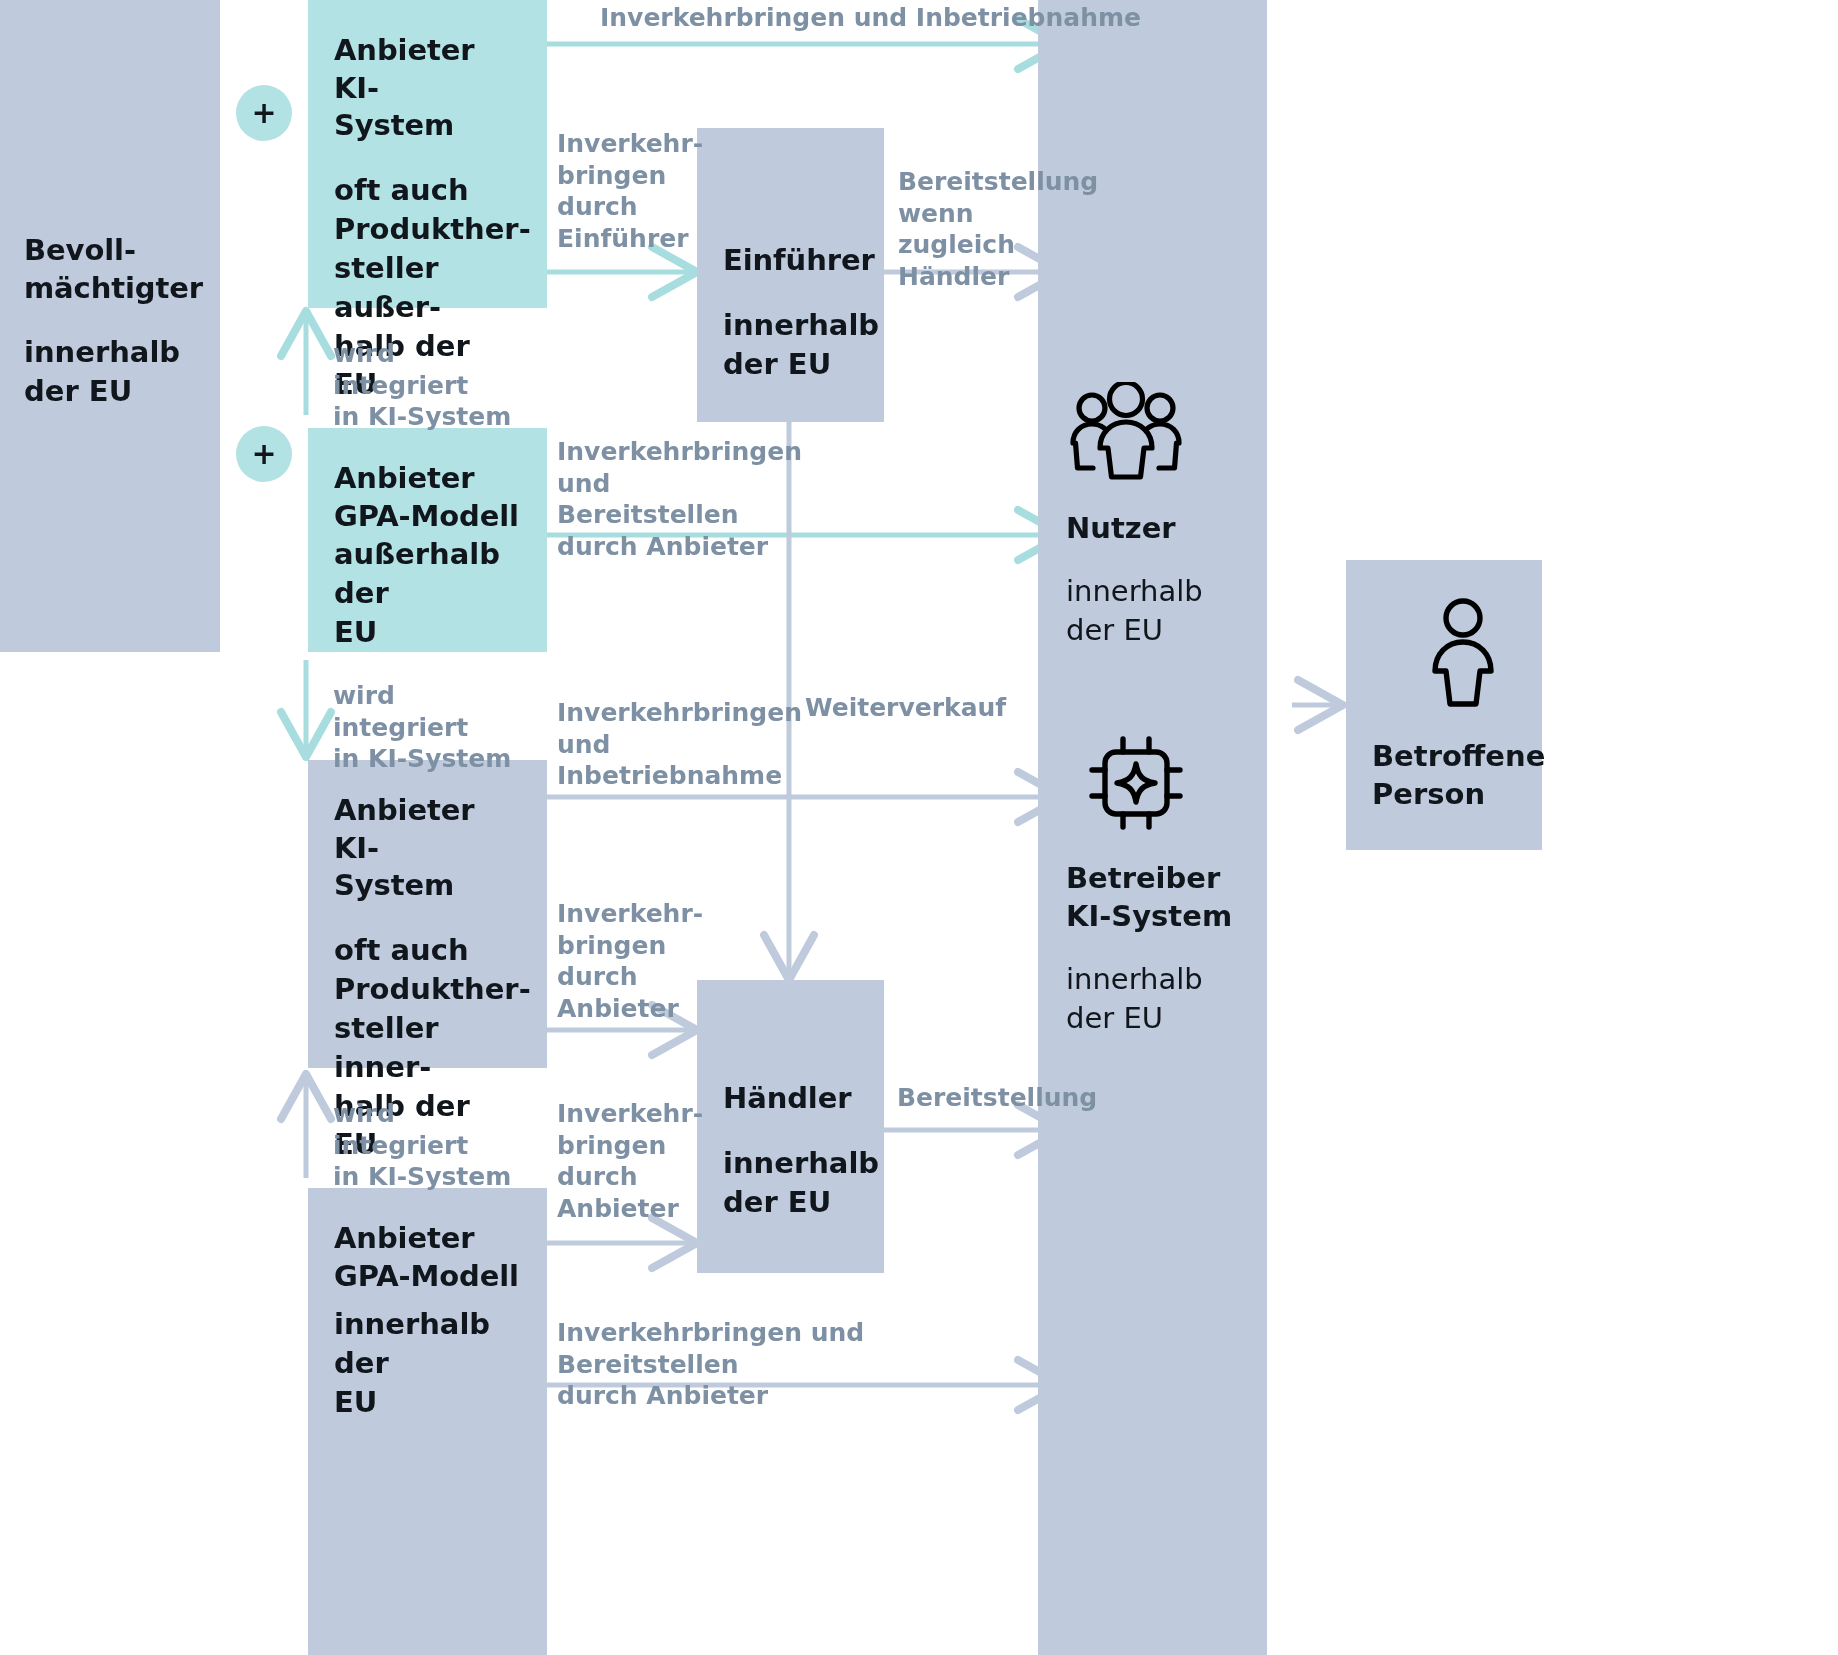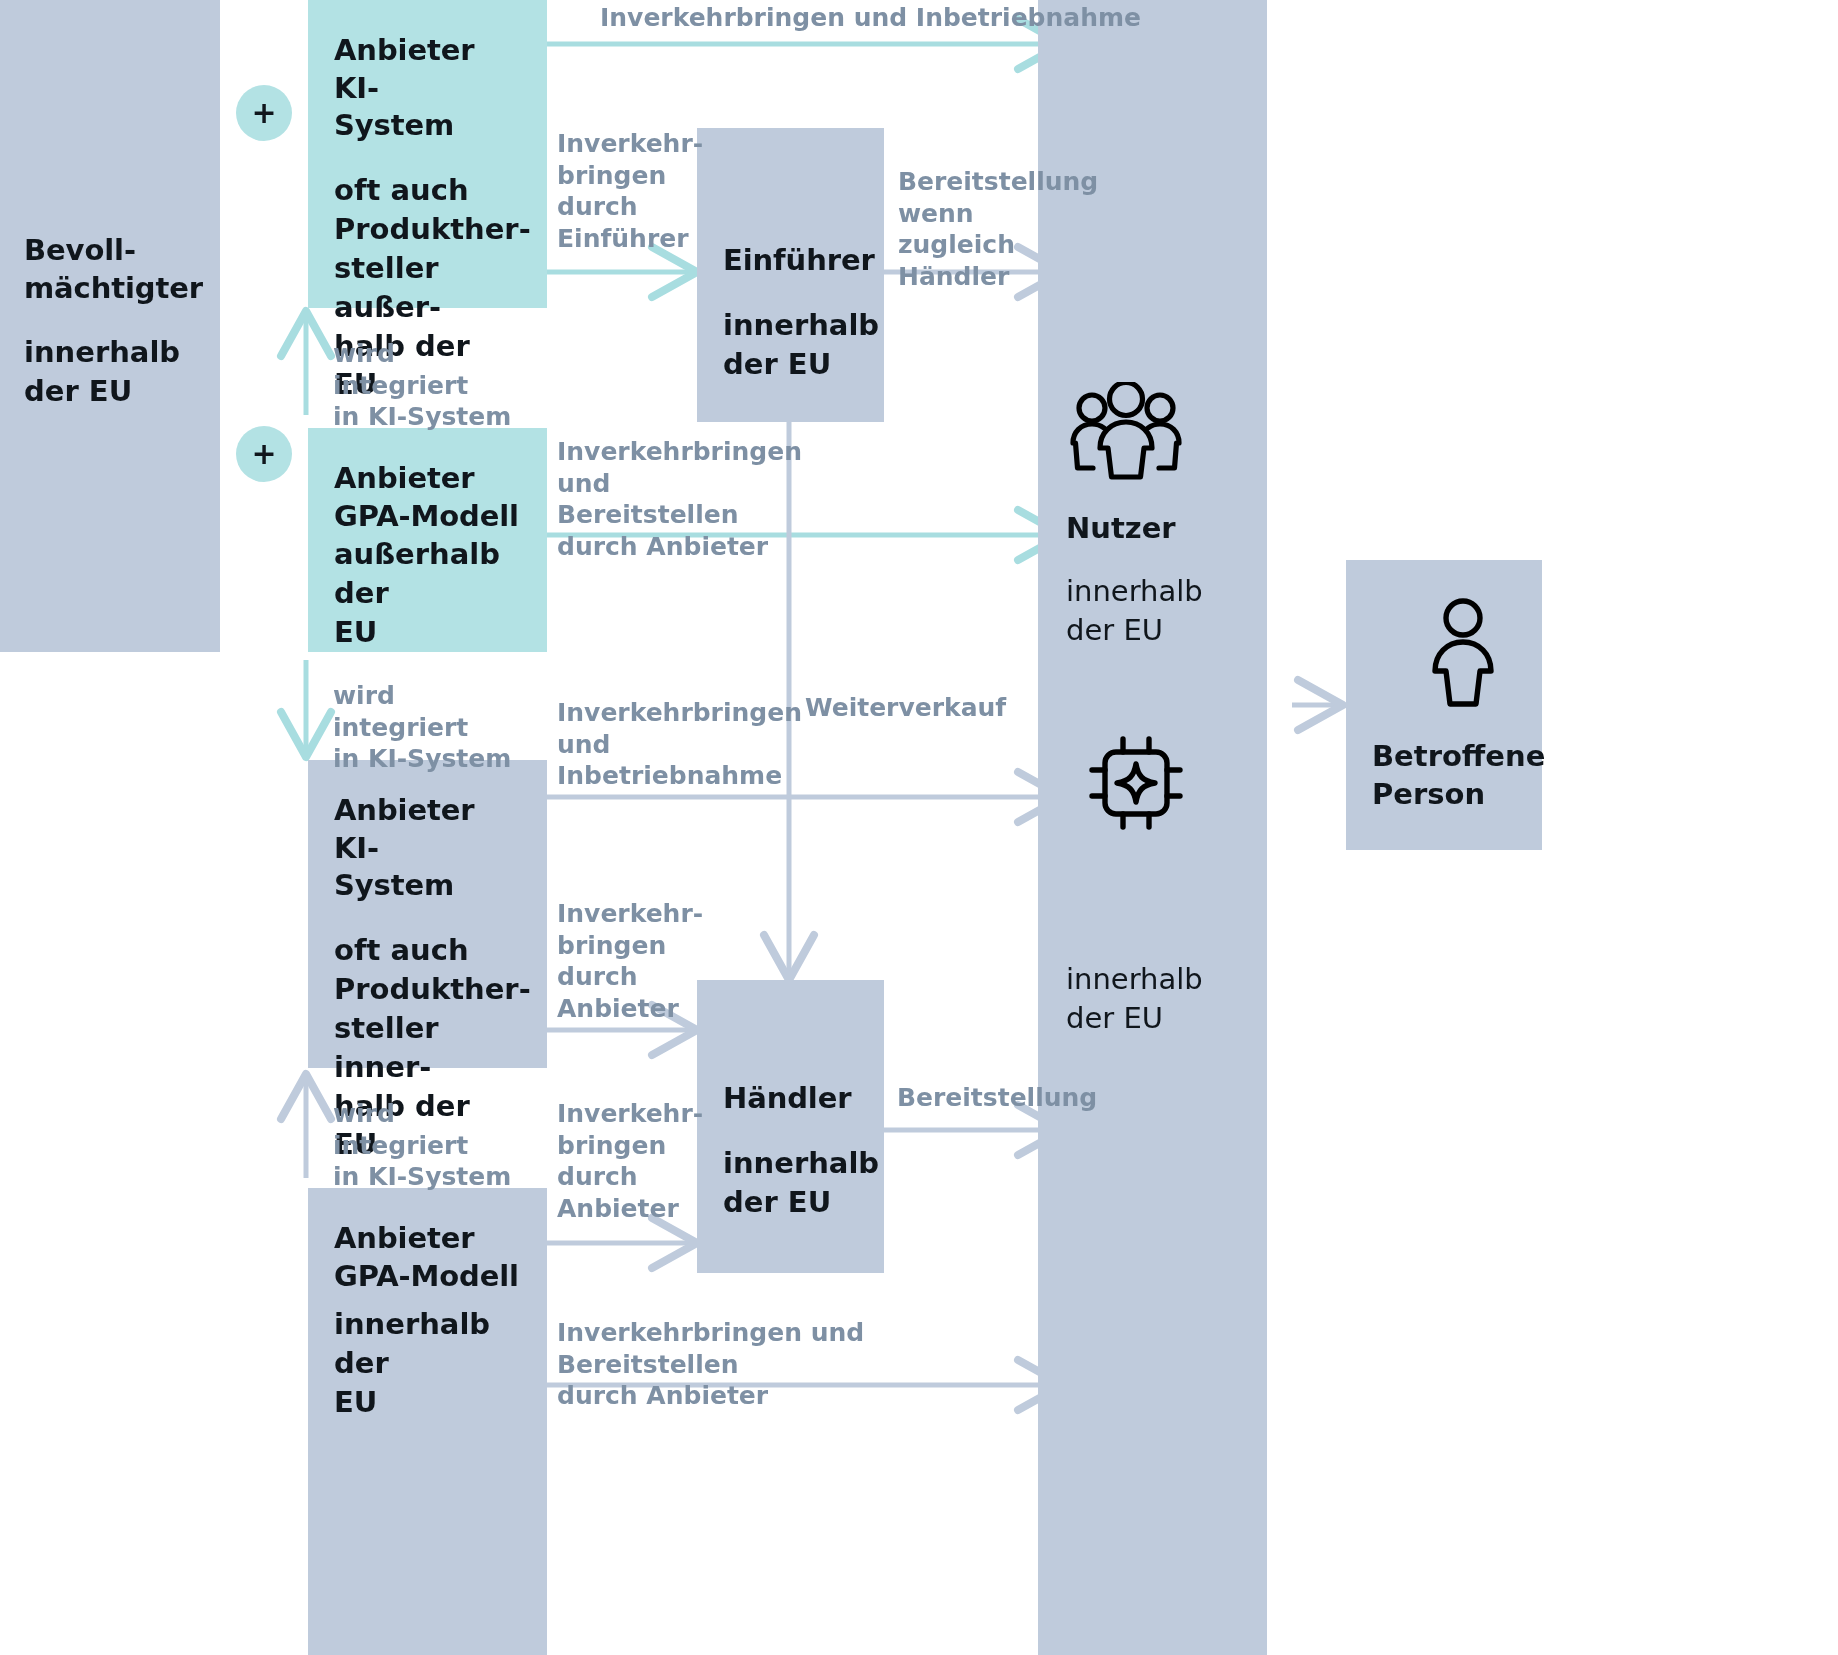--- a/index.html
+++ b/index.html
@@ -206,20 +206,22 @@
         <line x1="6" y1="37" x2="19" y2="37"></line>
         <line x1="6" y1="63" x2="19" y2="63"></line>
 
         <line x1="81" y1="37" x2="94" y2="37"></line>
         <line x1="81" y1="63" x2="94" y2="63"></line>
 
         <path d="M50 31 C52 43 57 48 69 50 C57 52 52 57 50 69 C48 57 43 52 31 50 C43 48 48 43 50 31 Z"></path>
       </svg>
     </div>
 
+    <div class="col-title" style="left: 28px; top: 860px; white-space: pre-line;">Betreiber
+KI-System</div>
     <div class="col-sub" style="left: 28px; top: 960px; white-space: pre-line;">innerhalb
 der EU</div>
   </div>
 
   <div class="box box-gray" style="left:1346px; top:560px; width:196px; height:290px;">
     <div class="icon-wrap" style="left:72px; top:32px;">
       <svg width="90" height="120" viewBox="0 0 90 120" fill="none" stroke="#000" stroke-width="5.4" stroke-linecap="round" stroke-linejoin="round">
         <circle cx="45" cy="26" r="17"></circle>
         <path d="M45 50 C29 50 17 62 17 79 L28 79 L32 112 L58 112 L62 79 L73 79 C73 62 61 50 45 50 Z"></path>
       </svg>

